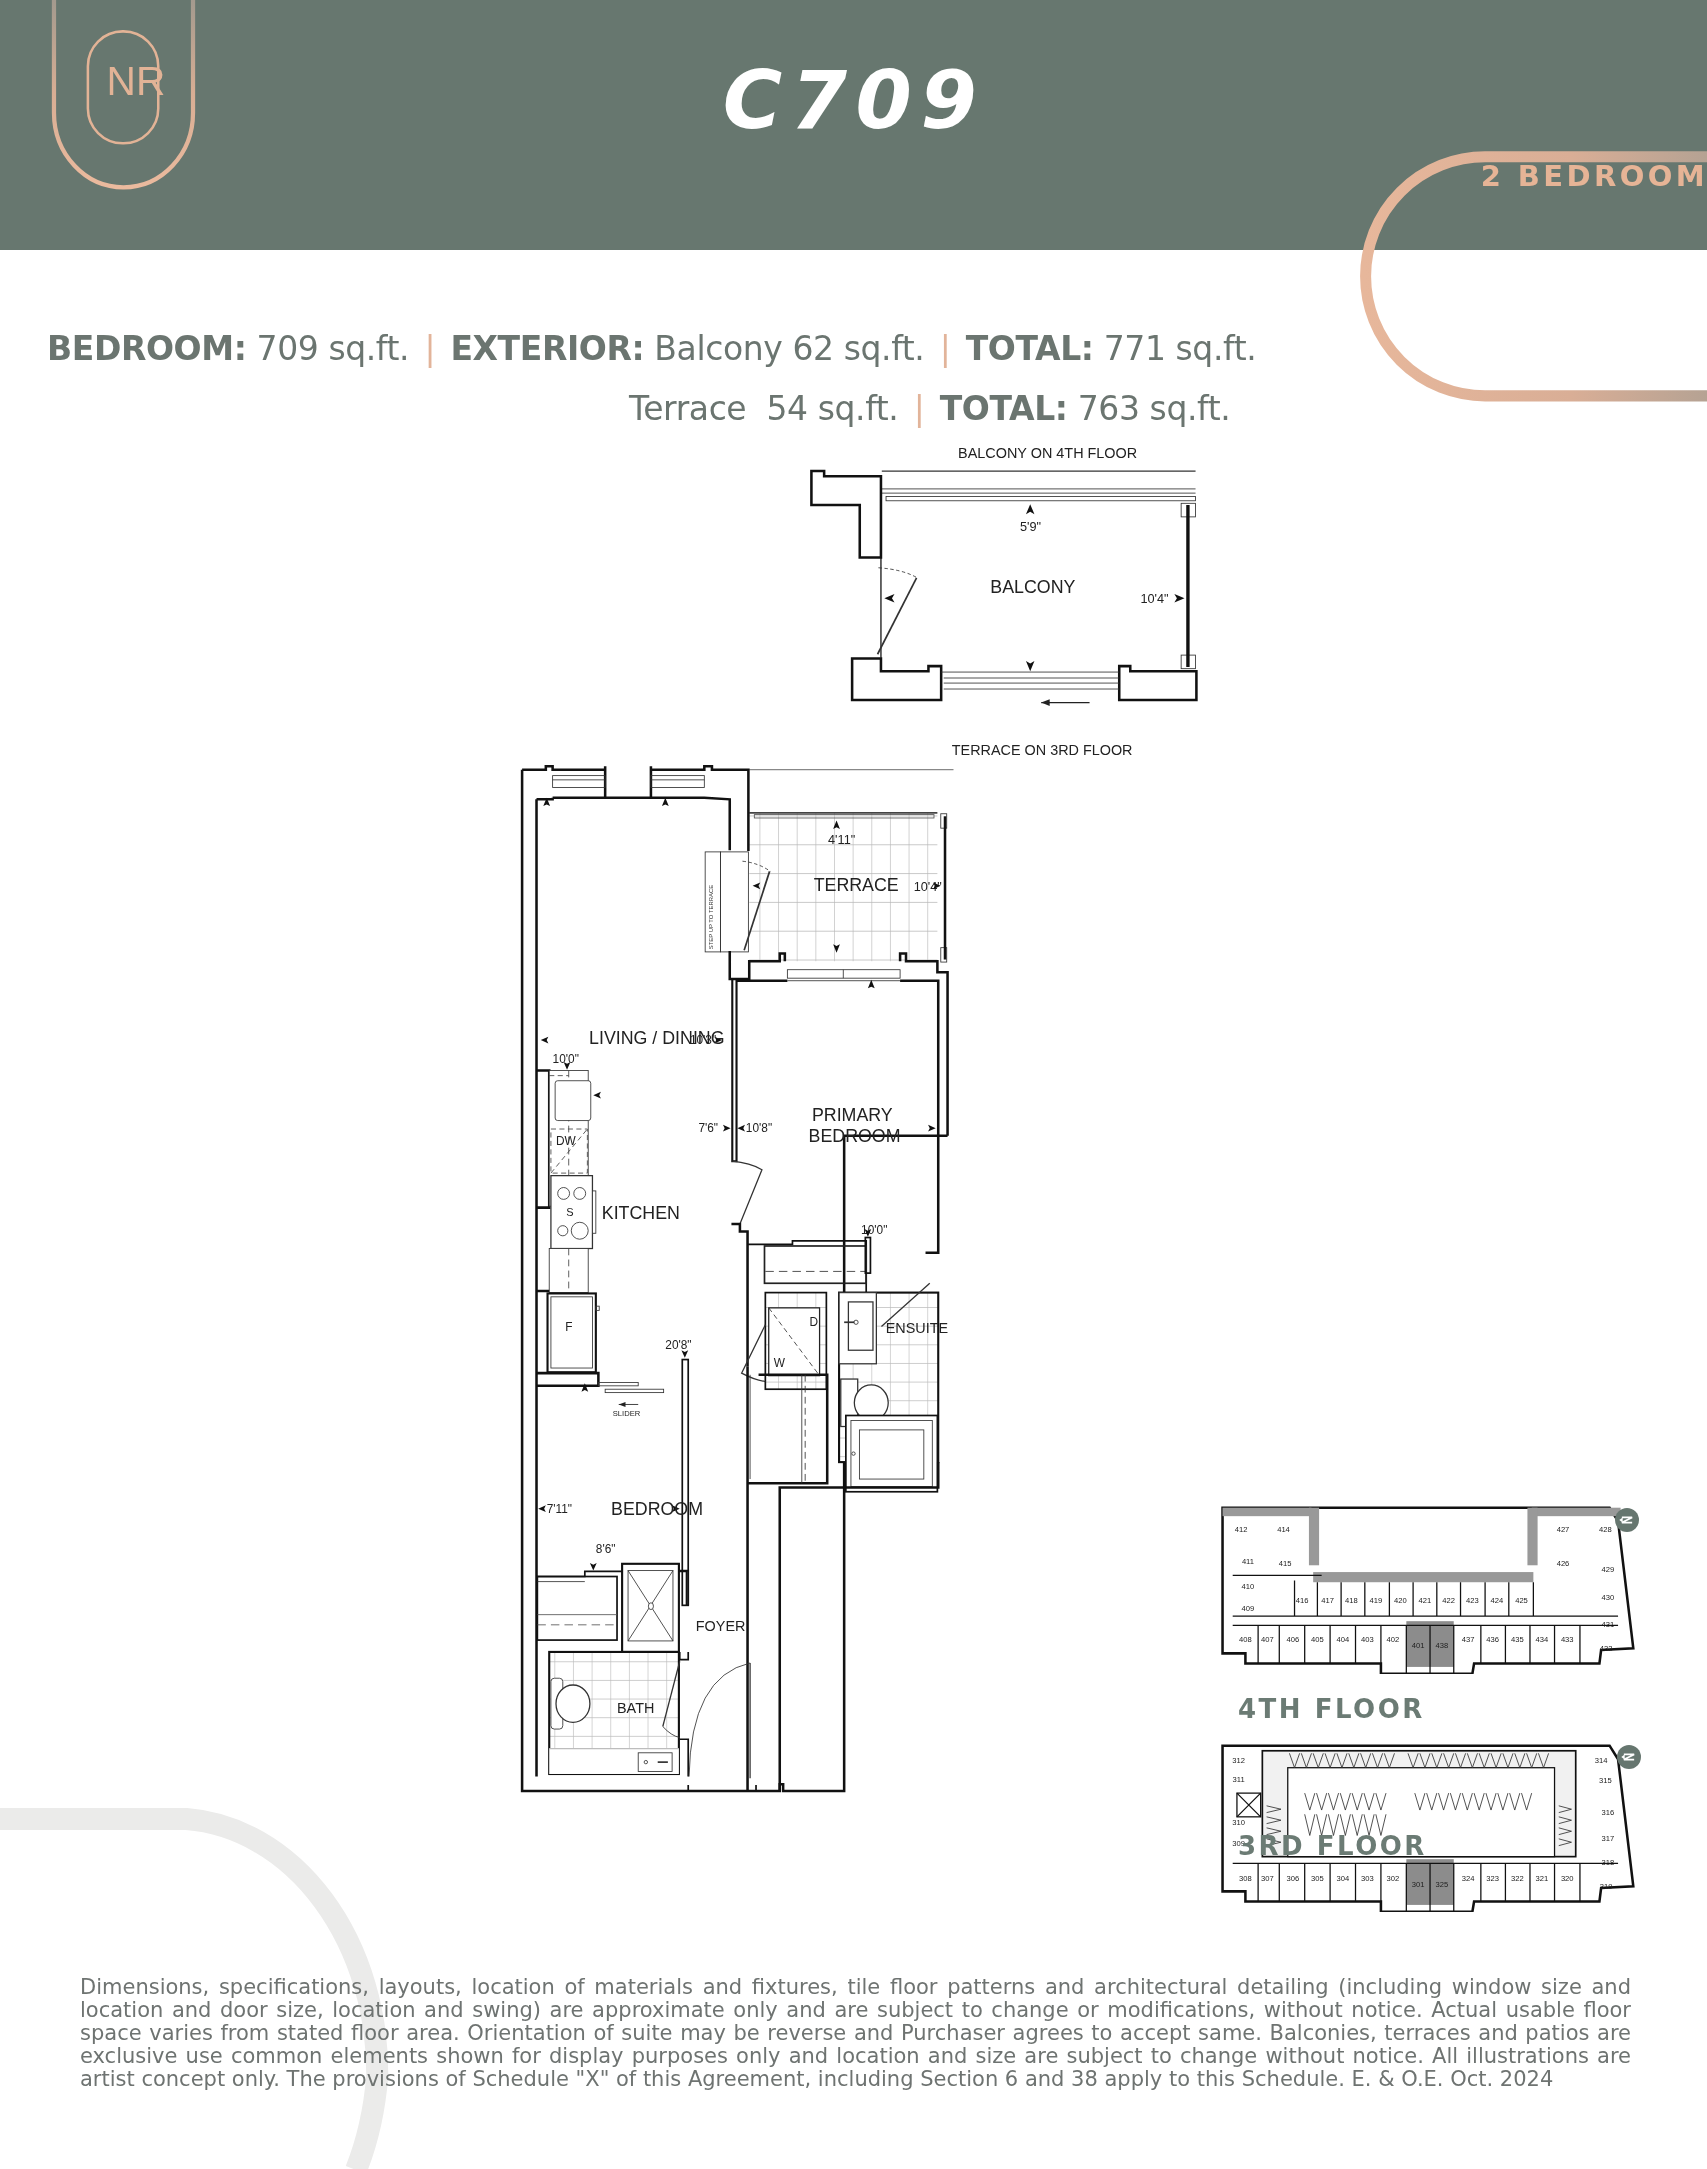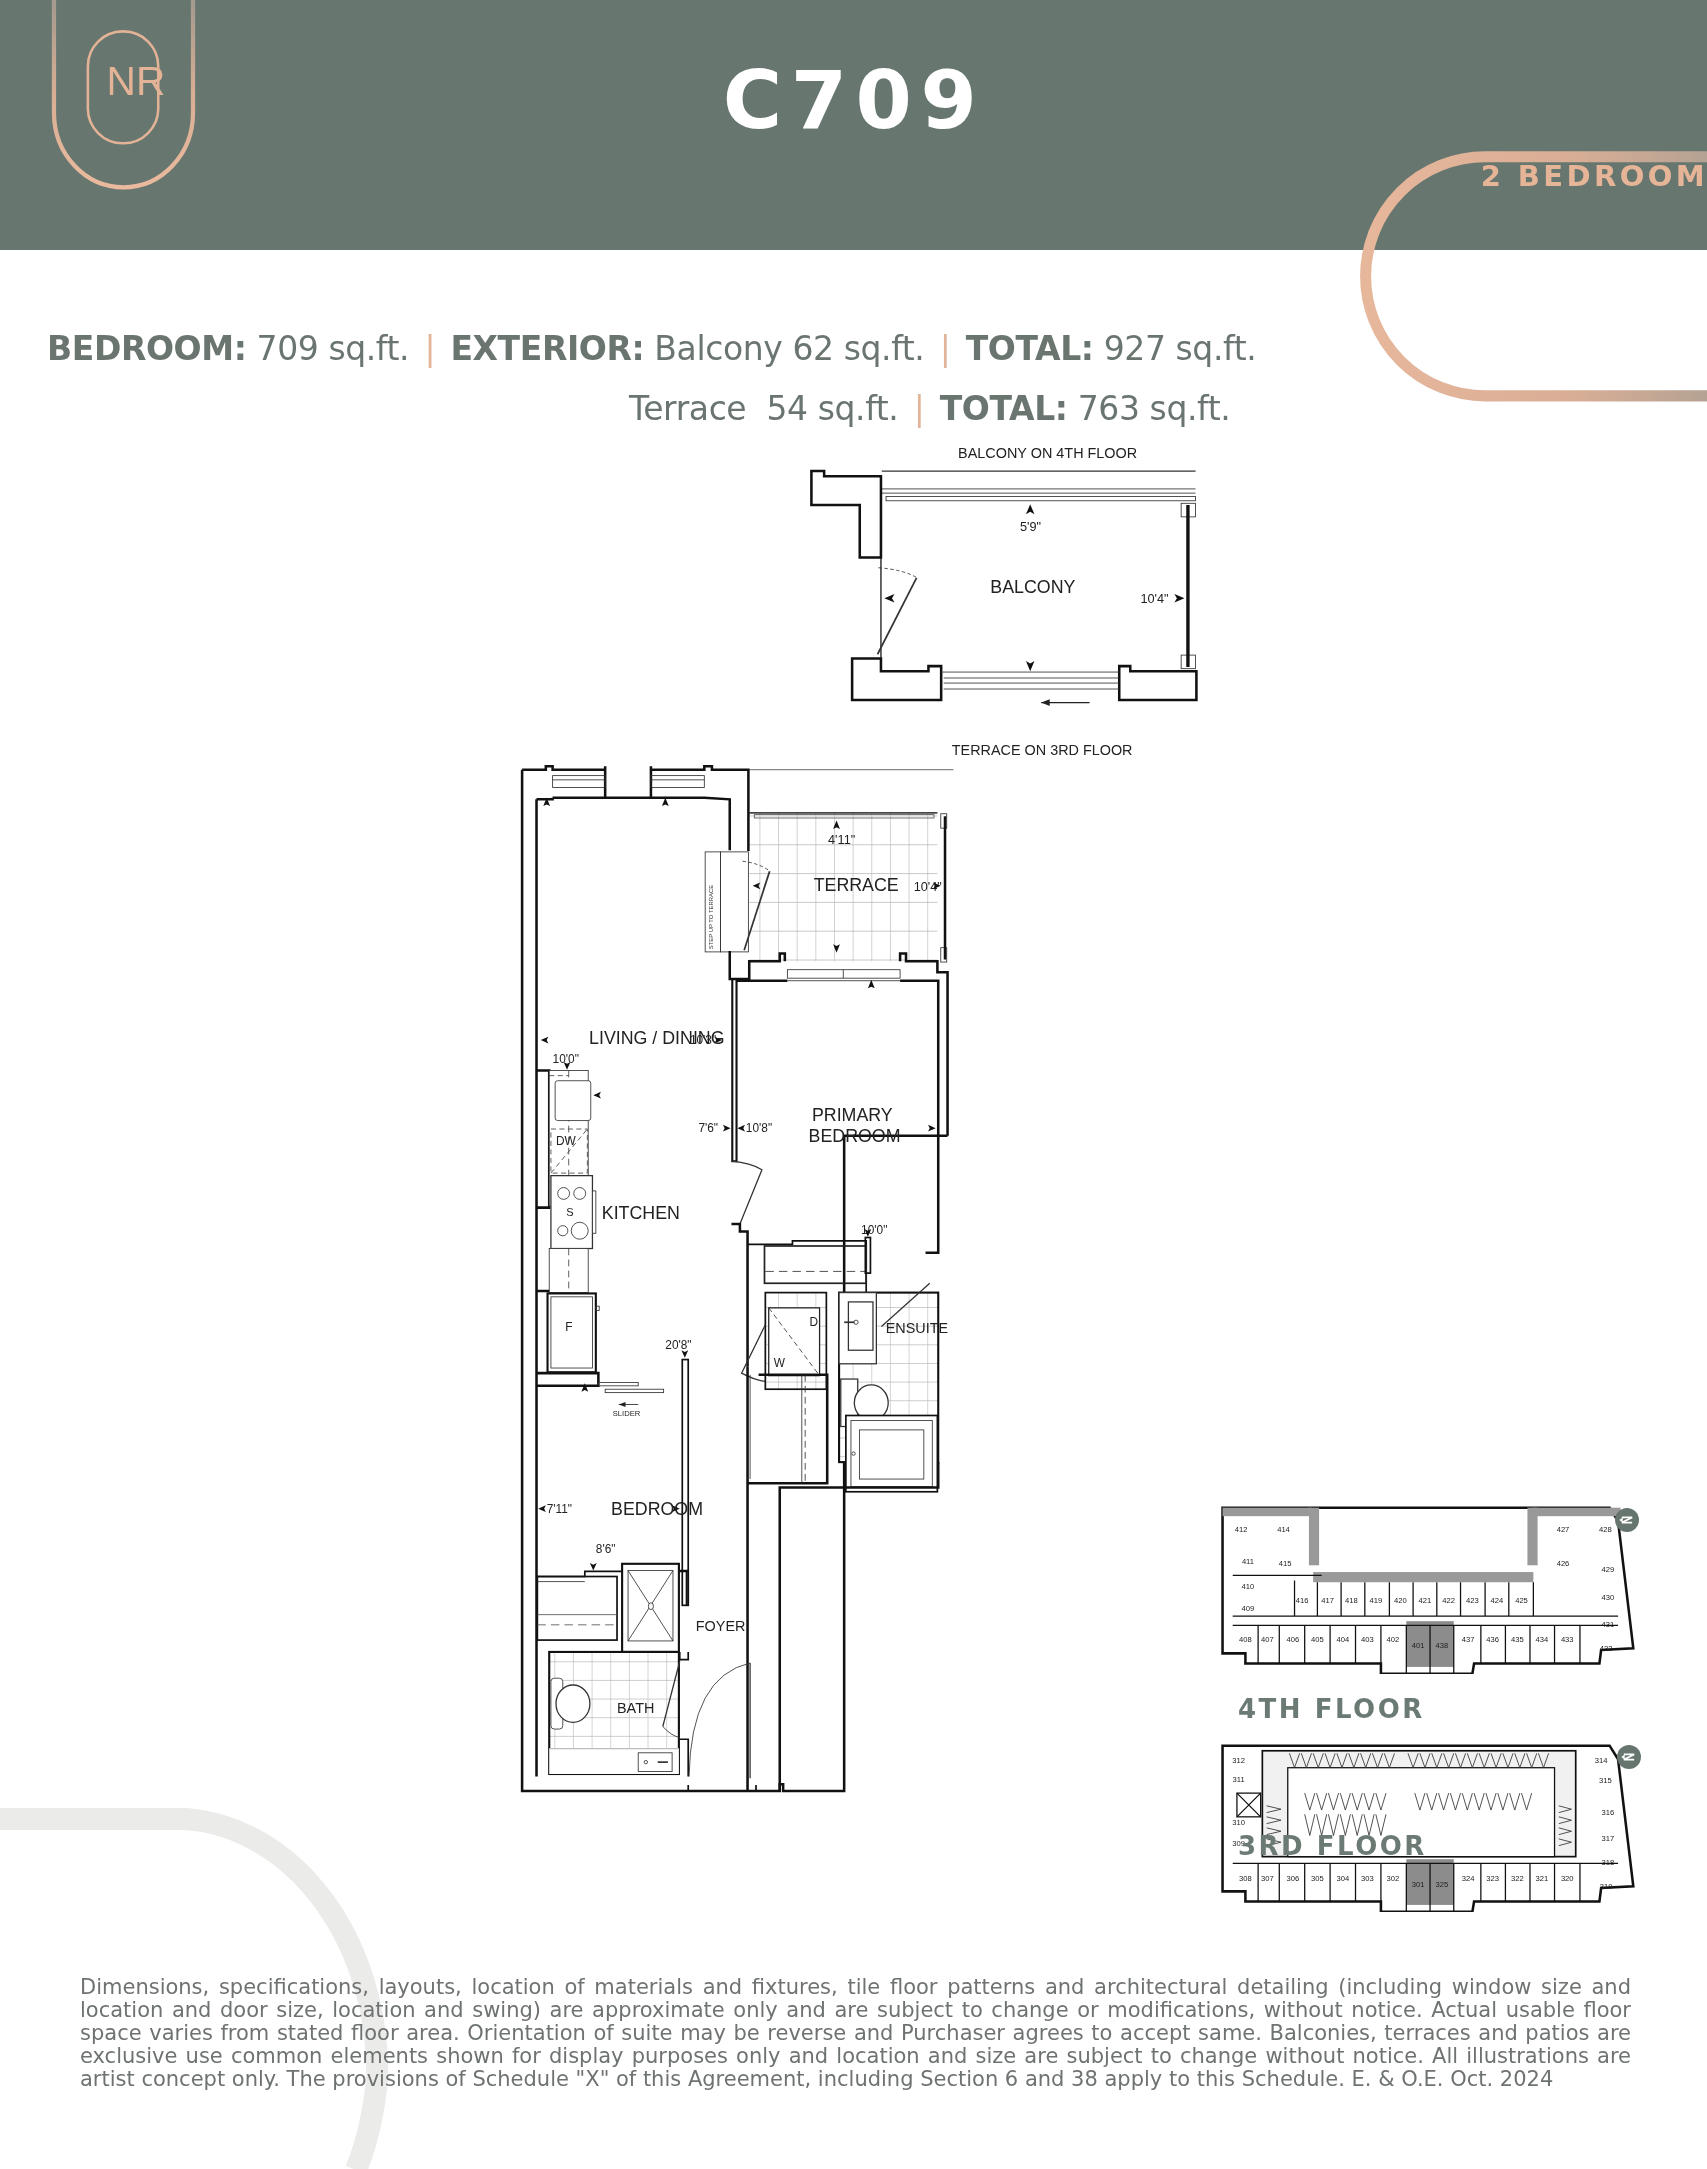--- a/index.html
+++ b/index.html
@@ -1,19 +1,19 @@
 <!DOCTYPE html>
 <html style="font-size:13.6px"><head>
 <meta charset="utf-8">
 <style>
   html,body{margin:0;padding:0;}
   body{width:1708px;height:2170px;position:relative;overflow:hidden;background:#ffffff;font-family:"Liberation Sans",sans-serif;}
   .header{position:absolute;left:0;top:0;width:1708px;height:250px;background:#67776F;}
   .abs{position:absolute;}
-  .title{position:absolute;left:0;width:1708px;top:53px;text-align:center;color:#ffffff;font-family:"DejaVu Sans",sans-serif;font-weight:bold;font-size:81px;letter-spacing:8.5px;}
+  .title{position:absolute;left:0;width:1708px;top:53px;text-align:center;color:#ffffff;font-family:"DejaVu Sans",sans-serif;font-weight:bold;font-size:81px;letter-spacing:8.5px;font-style:italic;}
   .subtitle{position:absolute;left:0;width:1708px;top:159px;text-align:right;color:#E6B496;font-family:"DejaVu Sans",sans-serif;font-weight:bold;font-size:29px;letter-spacing:3.4px;}
   .areas{position:absolute;color:#6B7570;font-family:"DejaVu Sans",sans-serif;font-size:33px;white-space:nowrap;letter-spacing:-0.4px;}
   .areas b{font-weight:bold;}
   .sep{color:#E2B49A;padding:0 15.3px;}
   .disclaimer{position:absolute;left:80px;top:1976px;width:1551px;color:#6E7371;font-family:"DejaVu Sans",sans-serif;font-size:21px;line-height:23px;text-align:justify;}
   .floor-caption{position:absolute;color:#6B7B74;font-family:"DejaVu Sans",sans-serif;font-weight:bold;font-size:26px;letter-spacing:2.5px;}
   svg text{font-family:"Liberation Sans",sans-serif;}
 </style>
 </head>
 <body>
@@ -51,21 +51,21 @@
   <text x="70" y="112" font-family="DejaVu Serif, serif" font-size="48" fill="#E2B396">NR</text>
 </svg>
 
 <div class="title">C709</div>
 <div class="subtitle">2 BEDROOM</div>
 
 <div class="areas" style="left:47px;top:329px;">
   <b>BEDROOM:</b>
   <span>709 sq.ft.</span><span class="sep">|</span><b>EXTERIOR:</b>
   <span>Balcony 62 sq.ft.</span><span class="sep">|</span><b>TOTAL:</b>
-  <span>927 sq.ft.</span>
+  <span>771 sq.ft.</span>
 </div>
 <div class="areas" style="left:629px;top:389px;">
   <span style="white-space:pre">Terrace  54 sq.ft.</span><span class="sep">|</span><b>TOTAL:</b>
   <span>763 sq.ft.</span>
 </div>
 
 <svg class="abs" style="left:797px;top:432px" width="424" height="280" viewBox="0 0 500 330">
   <text x="190" y="30" font-size="17" fill="#222">BALCONY ON 4TH FLOOR</text>
   <line x1="100" y1="46" x2="470" y2="46" stroke="#333" stroke-width="1.5"></line>
   <line x1="100" y1="67" x2="470" y2="67" stroke="#333" stroke-width="1"></line>

